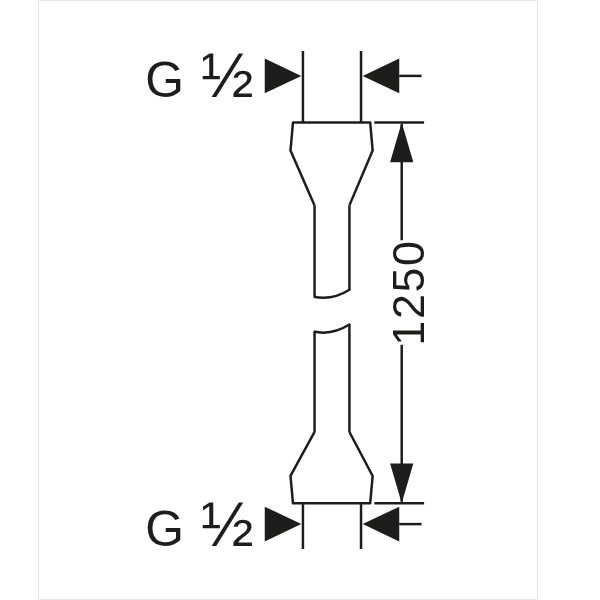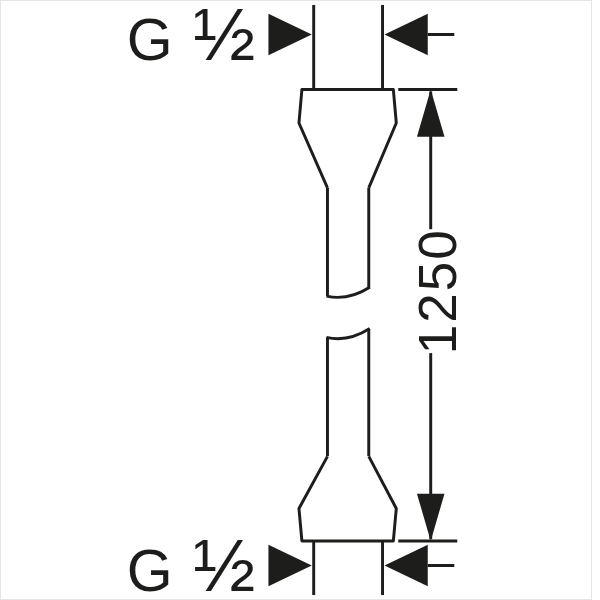--- a/index.html
+++ b/index.html
@@ -2,26 +2,27 @@
 <html><head>
 <meta charset="utf-8">
 <style>
   html, body {
     margin: 0;
     padding: 0;
     background: #ffffff;
   }
   .canvas {
     position: relative;
-    width: 592px;
+    width: 500px;
     height: 600px;
     background: #ffffff;
     border: 1px solid #e6e6e6;
     box-sizing: border-box;
     overflow: hidden;
+    margin-left: 38px;
   }
   .canvas svg {
     position: absolute;
     inset: 0;
     width: 100%;
     height: 100%;
     display: block;
   }
   .ink-line {
     stroke: #1d1d1b;

